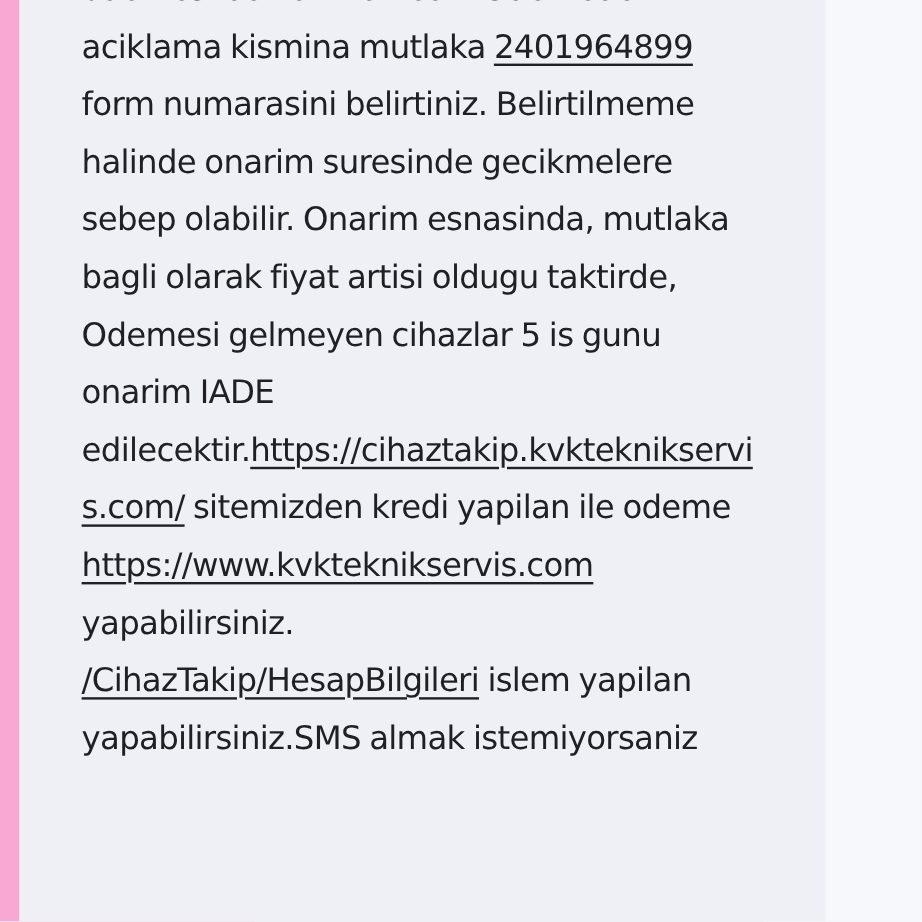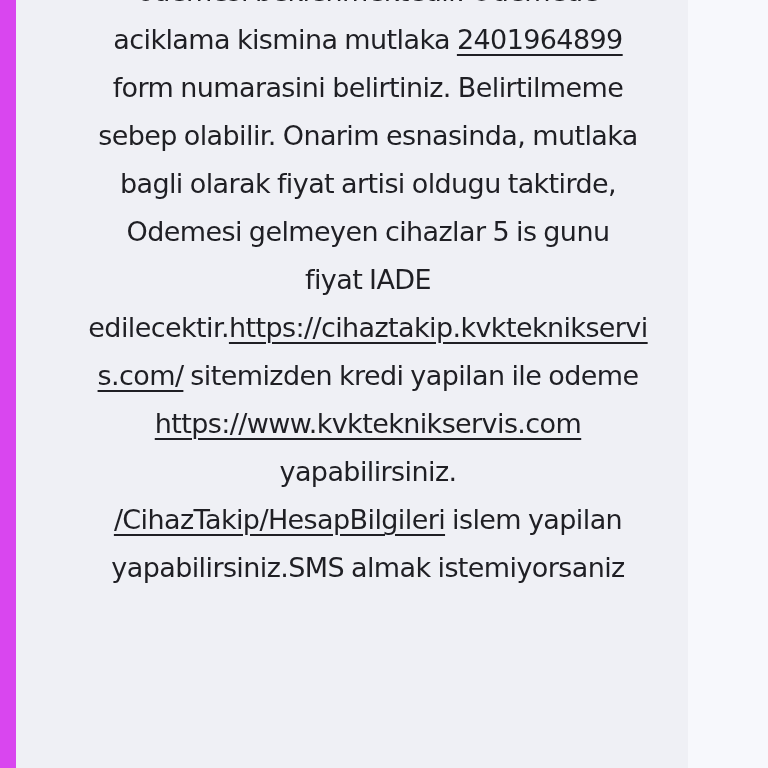--- a/index.html
+++ b/index.html
@@ -7,22 +7,21 @@
       padding: 0;
       width: 768px;
       height: 768px;
       overflow: hidden;
       background: #f7f8fc;
     }
     .screen {
       position: relative;
       width: 636px;
       height: 768px;
-      background: #d946ef;
-      text-align: center;
+      background: #f9a8d4;
     }
     .bubble {
       position: absolute;
       left: 16px;
       top: -40px;
       width: 672px;
       height: 860px;
       background: #eff0f5;
       border-radius: 28px;
     }
@@ -53,24 +52,25 @@
   </style>
 </head>
 <body>
 
 <div class="screen">
   <div class="bubble">
     <div class="message">
       <span class="line"><span>odemesi beklenmektedir. Odemede</span></span>
       <span class="line"><span>aciklama kismina mutlaka </span><span class="link">2401964899</span></span>
       <span class="line"><span>form numarasini belirtiniz. Belirtilmeme</span></span>
+      <span class="line"><span>halinde onarim suresinde gecikmelere</span></span>
       <span class="line"><span>sebep olabilir. Onarim esnasinda, mutlaka</span></span>
       <span class="line"><span>bagli olarak fiyat artisi oldugu taktirde,</span></span>
       <span class="line"><span>Odemesi gelmeyen cihazlar 5 is gunu</span></span>
-      <span class="line"><span>fiyat IADE</span></span>
+      <span class="line"><span>onarim IADE</span></span>
       <span class="line"><span>edilecektir.</span><span class="link">https://cihaztakip.kvkteknikservi</span></span>
       <span class="line"><span class="link">s.com/</span><span> sitemizden kredi yapilan ile odeme</span></span>
       <span class="line"><span class="link">https://www.kvkteknikservis.com</span></span>
       <span class="line"><span>yapabilirsiniz.</span></span>
       <span class="line"><span class="link">/CihazTakip/HesapBilgileri</span><span> islem yapilan</span></span>
       <span class="line"><span>yapabilirsiniz.SMS almak istemiyorsaniz</span></span>
     </div>
   </div>
 </div>
 

